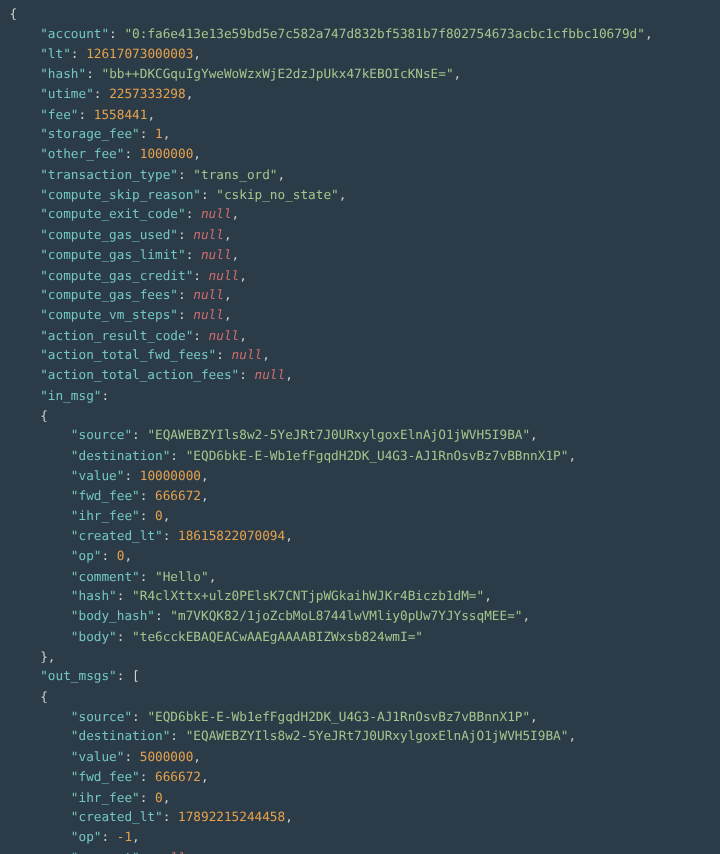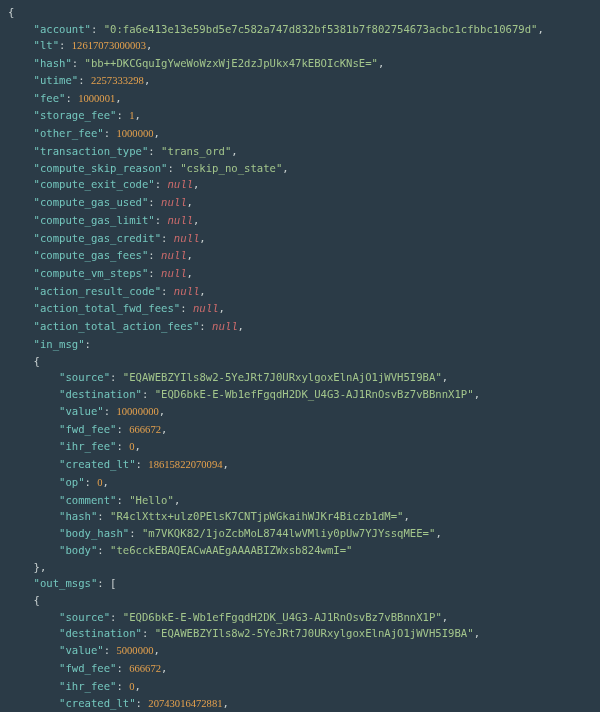--- a/index.html
+++ b/index.html
@@ -1,34 +1,34 @@
 <!DOCTYPE html>
 <html><head>
 <meta charset="utf-8">
 <style>
   html,body{margin:0;padding:0;background:#2b3b47;color:#9fb5b5;font-family:Menlo,Consolas,monospace;font-size:10.6px;line-height:1.58;}
   .wrap{width:600px;padding:4px 2px 4px 8px;box-sizing:border-box;}
   .line{white-space:pre;}
   .punct{color:#c9d1d1;}
   .key{color:#74c7be;}
   .str{color:#a3c68c;}
-  .num{color:#e7a24d;font-family:Liberation Serif, serif;}
-  .null{color:#d16d6d;font-style:italic;font-family:Liberation Mono, monospace;}
+  .num{color:#e7a24d;}
+  .null{color:#d16d6d;font-style:italic;}
   [data-bind]{}
 </style>
 </head>
 <body>
 
 <div class="wrap">
 <div class="line punct">{</div>
 <div class="line">    <span class="key">"account"</span><span class="punct">: </span><span class="str">"<span data-bind="account">0:fa6e413e13e59bd5e7c582a747d832bf5381b7f802754673acbc1cfbbc10679d</span>"</span><span class="punct">,</span></div>
 <div class="line">    <span class="key">"lt"</span><span class="punct">: </span><span class="num" data-bind="lt">12617073000003</span><span class="punct">,</span></div>
 <div class="line">    <span class="key">"hash"</span><span class="punct">: </span><span class="str">"<span data-bind="hash">bb++DKCGquIgYweWoWzxWjE2dzJpUkx47kEBOIcKNsE=</span>"</span><span class="punct">,</span></div>
 <div class="line">    <span class="key">"utime"</span><span class="punct">: </span><span class="num" data-bind="utime">2257333298</span><span class="punct">,</span></div>
-<div class="line">    <span class="key">"fee"</span><span class="punct">: </span><span class="num" data-bind="fee">1000001</span><span class="punct">,</span></div>
+<div class="line">    <span class="key">"fee"</span><span class="punct">: </span><span class="num" data-bind="fee">1558441</span><span class="punct">,</span></div>
 <div class="line">    <span class="key">"storage_fee"</span><span class="punct">: </span><span class="num" data-bind="storage_fee">1</span><span class="punct">,</span></div>
 <div class="line">    <span class="key">"other_fee"</span><span class="punct">: </span><span class="num" data-bind="other_fee">1000000</span><span class="punct">,</span></div>
 <div class="line">    <span class="key">"transaction_type"</span><span class="punct">: </span><span class="str">"<span data-bind="transaction_type">trans_ord</span>"</span><span class="punct">,</span></div>
 <div class="line">    <span class="key">"compute_skip_reason"</span><span class="punct">: </span><span class="str">"<span data-bind="compute_skip_reason">cskip_no_state</span>"</span><span class="punct">,</span></div>
 <div class="line">    <span class="key">"compute_exit_code"</span><span class="punct">: </span><span class="null">null</span><span class="punct">,</span></div>
 <div class="line">    <span class="key">"compute_gas_used"</span><span class="punct">: </span><span class="null">null</span><span class="punct">,</span></div>
 <div class="line">    <span class="key">"compute_gas_limit"</span><span class="punct">: </span><span class="null">null</span><span class="punct">,</span></div>
 <div class="line">    <span class="key">"compute_gas_credit"</span><span class="punct">: </span><span class="null">null</span><span class="punct">,</span></div>
 <div class="line">    <span class="key">"compute_gas_fees"</span><span class="punct">: </span><span class="null">null</span><span class="punct">,</span></div>
 <div class="line">    <span class="key">"compute_vm_steps"</span><span class="punct">: </span><span class="null">null</span><span class="punct">,</span></div>
@@ -49,17 +49,17 @@
 <div class="line">        <span class="key">"body_hash"</span><span class="punct">: </span><span class="str">"<span data-bind="in_msg.body_hash">m7VKQK82/1joZcbMoL8744lwVMliy0pUw7YJYssqMEE=</span>"</span><span class="punct">,</span></div>
 <div class="line">        <span class="key">"body"</span><span class="punct">: </span><span class="str">"<span data-bind="in_msg.body">te6cckEBAQEACwAAEgAAAABIZWxsb824wmI=</span>"</span></div>
 <div class="line">    <span class="punct">},</span></div>
 <div class="line">    <span class="key">"out_msgs"</span><span class="punct">: [</span></div>
 <div class="line">    <span class="punct">{</span></div>
 <div class="line">        <span class="key">"source"</span><span class="punct">: </span><span class="str">"<span data-bind="out_msgs.0.source">EQD6bkE-E-Wb1efFgqdH2DK_U4G3-AJ1RnOsvBz7vBBnnX1P</span>"</span><span class="punct">,</span></div>
 <div class="line">        <span class="key">"destination"</span><span class="punct">: </span><span class="str">"<span data-bind="out_msgs.0.destination">EQAWEBZYIls8w2-5YeJRt7J0URxylgoxElnAjO1jWVH5I9BA</span>"</span><span class="punct">,</span></div>
 <div class="line">        <span class="key">"value"</span><span class="punct">: </span><span class="num" data-bind="out_msgs.0.value">5000000</span><span class="punct">,</span></div>
 <div class="line">        <span class="key">"fwd_fee"</span><span class="punct">: </span><span class="num" data-bind="out_msgs.0.fwd_fee">666672</span><span class="punct">,</span></div>
 <div class="line">        <span class="key">"ihr_fee"</span><span class="punct">: </span><span class="num" data-bind="out_msgs.0.ihr_fee">0</span><span class="punct">,</span></div>
-<div class="line">        <span class="key">"created_lt"</span><span class="punct">: </span><span class="num" data-bind="out_msgs.0.created_lt">20743016472881</span><span class="punct">,</span></div>
+<div class="line">        <span class="key">"created_lt"</span><span class="punct">: </span><span class="num" data-bind="out_msgs.0.created_lt">17892215244458</span><span class="punct">,</span></div>
 <div class="line">        <span class="key">"op"</span><span class="punct">: </span><span class="num" data-bind="out_msgs.0.op">-1</span><span class="punct">,</span></div>
 <div class="line">        <span class="key">"comment"</span><span class="punct">: </span><span class="null">null</span><span class="punct">,</span></div>
 
 </div>
 
 </body></html>

